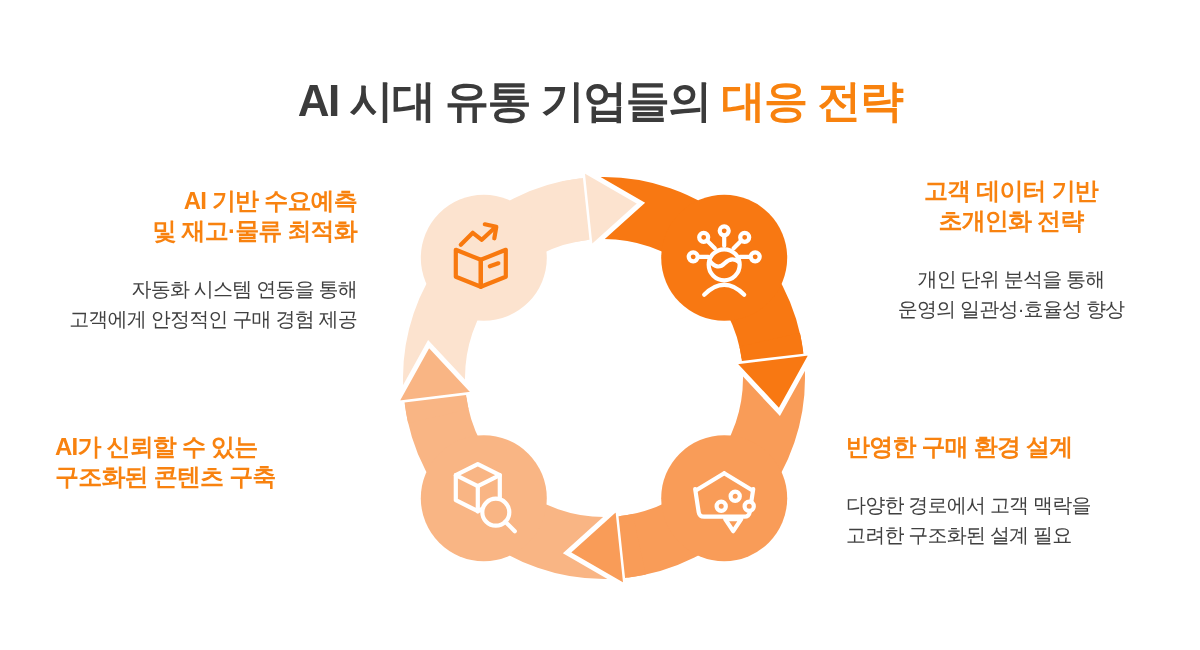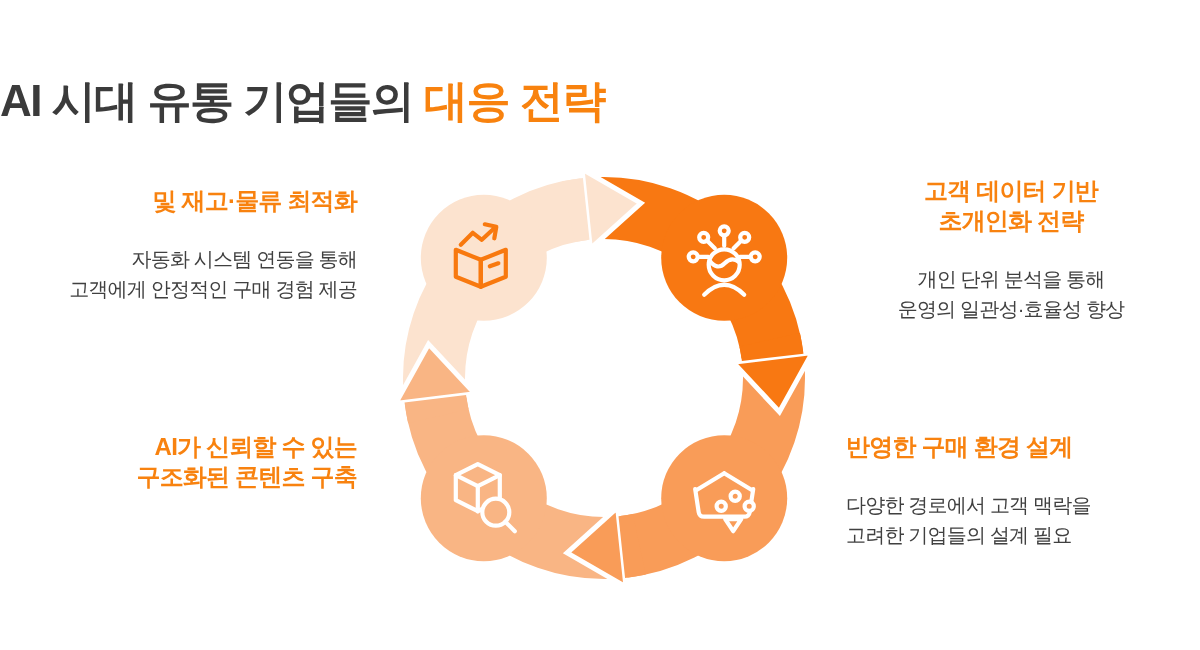--- a/index.html
+++ b/index.html
@@ -2,36 +2,36 @@
 <html><head>
 <meta charset="utf-8">
 <style>
   html,body{margin:0;padding:0;}
   body{
     width:1200px;height:650px;background:#ffffff;position:relative;overflow:hidden;
     font-family:"Liberation Sans","DejaVu Sans",sans-serif;
   }
   .title{
     position:absolute;top:72px;left:0;width:1200px;margin:0;
-    font-size:44px;font-weight:800;letter-spacing:-1.5px;
+    text-align:center;font-size:44px;font-weight:800;letter-spacing:-1.5px;
     color:#3b3b3b;white-space:nowrap;
   }
   .title .hl{color:#f8820e;}
   .block{position:absolute;}
   .block .heading{
     font-size:24px;font-weight:800;color:#f8820f;
     line-height:30px;letter-spacing:-0.8px;
   }
   .block .body{
     margin-top:28px;font-size:20px;font-weight:400;color:#404040;
     line-height:30px;letter-spacing:-0.8px;
   }
   .b-tl{top:186px;left:57px;width:300px;text-align:right;}
   .b-tr{top:176px;left:846px;width:330px;text-align:center;}
-  .b-bl{top:432px;left:55px;width:302px;text-align:right;}
+  .b-bl{top:432px;left:55px;width:302px;text-align:left;}
   .b-br{top:432px;left:846px;width:330px;text-align:left;}
   .cycle-svg{position:absolute;top:0;left:0;}
   .arc{fill:none;stroke-width:62;}
   .patch{fill:none;stroke-width:62;}
   .arrow{stroke:#ffffff;stroke-width:5;stroke-linejoin:miter;}
   .icon{fill:none;stroke-width:4.2;stroke-linecap:round;stroke-linejoin:round;}
 </style>
 </head>
 <body>
 
@@ -99,20 +99,21 @@
     <path d="M -6 -34 L 16 -23 L -6 -12 L -28 -23 Z"></path>
     <path d="M -28 -23 L -28 2 L -6 13 L -6 -12"></path>
     <path d="M 16 -23 L 16 2 L -6 13"></path>
     <circle cx="12" cy="14" r="13.5" fill="#f9b584"></circle>
     <path d="M 21.5 23.5 L 31 33"></path>
   </g>
 </svg>
 
 <div class="block b-tl">
   <div class="heading">
+    <div>AI 기반 수요예측</div>
     <div>및 재고·물류 최적화</div>
   </div>
   <div class="body">
     <div>자동화 시스템 연동을 통해</div>
     <div>고객에게 안정적인 구매 경험 제공</div>
   </div>
 </div>
 
 <div class="block b-tr">
   <div class="heading">
@@ -131,15 +132,15 @@
     <div>구조화된 콘텐츠 구축</div>
   </div>
 </div>
 
 <div class="block b-br">
   <div class="heading">
     <div>반영한 구매 환경 설계</div>
   </div>
   <div class="body">
     <div>다양한 경로에서 고객 맥락을</div>
-    <div>고려한 기업들의 설계 필요</div>
+    <div>고려한 구조화된 설계 필요</div>
   </div>
 </div>
 
 </body></html>

